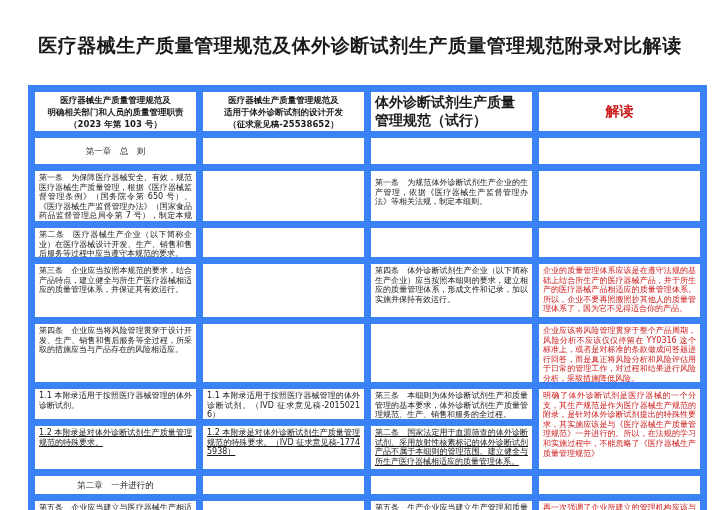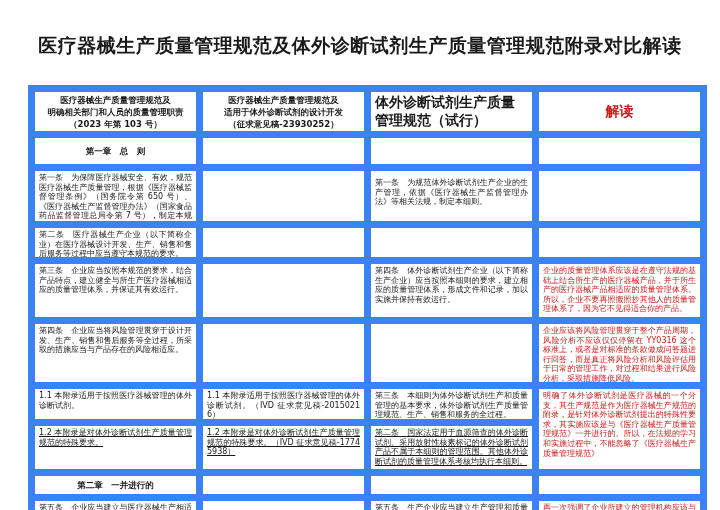--- a/index.html
+++ b/index.html
@@ -28,21 +28,21 @@
   .hdr{
     text-align:center;font-weight:bold;font-size:8.5px;line-height:12px;
     padding-top:2px;height:39px;
   }
   .hdr .hline{display:block;}
   .hdr-mid{display:flex;align-items:center;justify-content:center;
     font-weight:bold;font-size:14px;height:39px;box-sizing:border-box;
     padding:0 4px;overflow:hidden;}
   .chapter{
     display:flex;align-items:center;justify-content:center;
-    font-weight:bold;font-size:8.5px;box-sizing:border-box;overflow:hidden;
+    font-weight:normal;font-size:8.5px;box-sizing:border-box;overflow:hidden;
     text-align:right;
   }
   .red{color:#cc1a1a;}
   
   .h-c1{height:26px;} .h-a1{height:50px;} .h-a2{height:29px;}
   .h-a3{height:53px;} .h-a4{height:58px;} .h-i1{height:30px;}
   .h-i2{height:43px;text-decoration:underline;} .h-c2{height:18px;} .h-a5{height:33px;}
   .h-n3{height:74px;}
   tr.cut td{border-bottom:none;}
 </style>
@@ -65,21 +65,21 @@
       <div class="cell hdr">
         <span class="hline">医疗器械生产质量管理规范及</span>
         <span class="hline">明确相关部门和人员的质量管理职责</span>
         <span class="hline">（2023 年第 103 号）</span>
       </div>
     </td>
     <td>
       <div class="cell hdr">
         <span class="hline">医疗器械生产质量管理规范及</span>
         <span class="hline">适用于体外诊断试剂的设计开发</span>
-        <span class="hline">（征求意见稿-23930252）</span>
+        <span class="hline">（征求意见稿-25538652）</span>
       </div>
     </td>
     <td>
       <div class="hdr-mid">体外诊断试剂生产质量管理规范（试行）</div>
     </td>
     <td>
       <div class="hdr-mid red">解读</div>
     </td>
   </tr>
 
@@ -174,21 +174,21 @@
   </tr>
 
   <tr>
     <td>
       <div class="cell h-i2">1.2 本附录是对体外诊断试剂生产质量管理规范的特殊要求。</div>
     </td>
     <td>
       <div class="cell h-i2">1.2 本附录是对体外诊断试剂生产质量管理规范的特殊要求。（IVD 征求意见稿-17745938）</div>
     </td>
     <td>
-      <div class="cell h-i2">第二条　国家法定用于血源筛查的体外诊断试剂、采用放射性核素标记的体外诊断试剂产品不属于本细则的管理范围。其他体外诊断试剂的质量管理体系考核均执行本细则。</div>
+      <div class="cell h-i2">第二条　国家法定用于血源筛查的体外诊断试剂、采用放射性核素标记的体外诊断试剂产品不属于本细则的管理范围。建立健全与所生产医疗器械相适应的质量管理体系。</div>
     </td>
   </tr>
 
   <tr>
     <td>
       <div class="cell chapter h-c2">第二章　一并进行的</div>
     </td>
     <td>
           <div class="cell h-c2"></div>
         </td>

